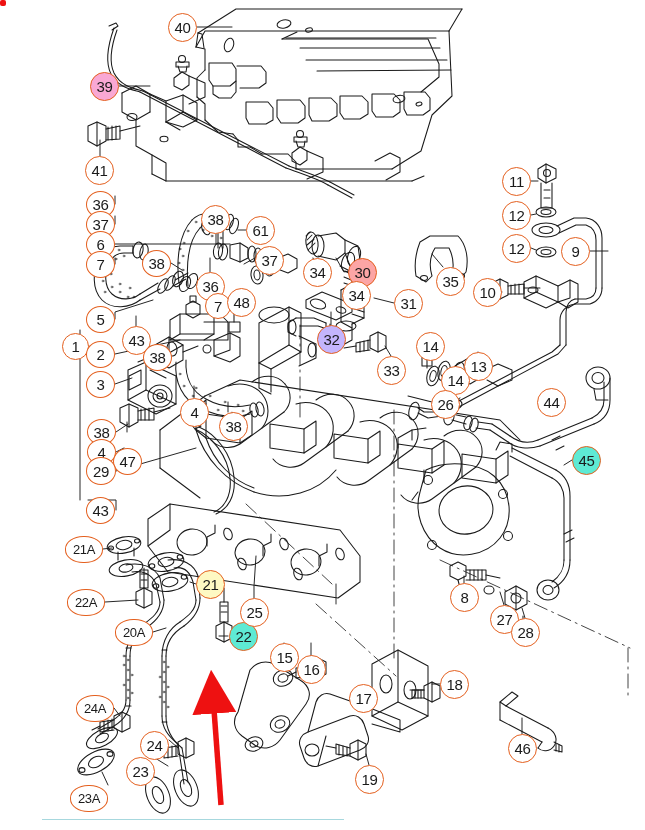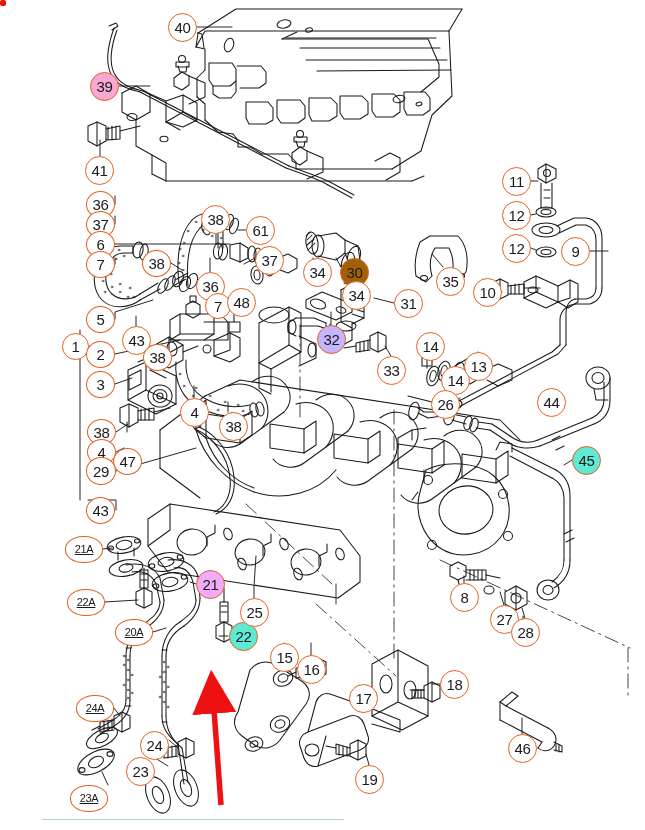--- a/index.html
+++ b/index.html
@@ -21,21 +21,21 @@
     background:#ffffff;
     color:#1a1a1a;
     display:flex;align-items:center;justify-content:center;
     font-size:15px;
     line-height:1;
     letter-spacing:-0.3px;
     white-space:nowrap;
     cursor:pointer;
   }
   .callout.w{border-radius:48%;}
-  .callout.small{font-size:11px;text-decoration:underline;}
+  .callout.small{font-size:13px;}
 
   .highlight-box{
     position:absolute;
     box-sizing:border-box;
     border:3px solid #ee1111;
     background:transparent;
     border-radius:2px;
     pointer-events:none;
   }
   .footer-rule{
@@ -769,21 +769,21 @@
       <div class="callout" style="left: 143px; top: 344px; width: 29px; height: 27px; border-color: rgb(228, 96, 31); background: rgb(255, 255, 255);">38</div>
       <div class="callout" style="left: 86px; top: 371px; width: 29px; height: 27px; border-color: rgb(228, 96, 31); background: rgb(255, 255, 255);">3</div>
       <div class="callout" style="left: 180px; top: 398px; width: 29px; height: 29px; border-color: rgb(228, 96, 31); background: rgb(255, 255, 255);">4</div>
       <div class="callout" style="left: 219px; top: 412px; width: 29px; height: 29px; border-color: rgb(228, 96, 31); background: rgb(255, 255, 255);">38</div>
       <div class="callout" style="left: 87px; top: 419px; width: 29px; height: 26px; border-color: rgb(228, 96, 31); background: rgb(255, 255, 255);">38</div>
       <div class="callout" style="left: 113px; top: 432px; width: 29px; height: 27px; border-color: rgb(228, 96, 31); background: rgb(255, 255, 255); margin-top: 16px;">47</div>
       <div class="callout" style="left: 87px; top: 439px; width: 29px; height: 26px; border-color: rgb(228, 96, 31); background: rgb(255, 255, 255);">4</div>
       <div class="callout" style="left: 86px; top: 457px; width: 30px; height: 28px; border-color: rgb(228, 96, 31); background: rgb(255, 255, 255);">29</div>
       <div class="callout" style="left: 86px; top: 497px; width: 29px; height: 27px; border-color: rgb(228, 96, 31); background: rgb(255, 255, 255);">43</div>
       <div class="callout" style="left: 303px; top: 258px; width: 29px; height: 29px; border-color: rgb(228, 96, 31); background: rgb(255, 255, 255);">34</div>
-      <div class="callout" style="left: 340px; top: 258px; width: 29px; height: 29px; border-color: rgb(228, 96, 31); background: #a16207;">30</div>
+      <div class="callout" style="left: 348px; top: 258px; width: 29px; height: 29px; border-color: rgb(228, 96, 31); background: #fca5a5;">30</div>
       <div class="callout" style="left: 342px; top: 281px; width: 29px; height: 29px; border-color: rgb(228, 96, 31); background: rgb(255, 255, 255);">34</div>
       <div class="callout" style="left: 394px; top: 289px; width: 29px; height: 29px; border-color: rgb(228, 96, 31); background: rgb(255, 255, 255);">31</div>
       <div class="callout" style="left: 436px; top: 267px; width: 29px; height: 29px; border-color: rgb(228, 96, 31); background: rgb(255, 255, 255);">35</div>
       <div class="callout" style="left: 317px; top: 325px; width: 29px; height: 29px; border-color: rgb(228, 96, 31); background: #c4b5fd;">32</div>
       <div class="callout" style="left: 377px; top: 356px; width: 29px; height: 29px; border-color: rgb(228, 96, 31); background: rgb(255, 255, 255);">33</div>
       <div class="callout" style="left: 502px; top: 167px; width: 29px; height: 29px; border-color: rgb(228, 96, 31); background: rgb(255, 255, 255);">11</div>
       <div class="callout" style="left: 502px; top: 201px; width: 29px; height: 29px; border-color: rgb(228, 96, 31); background: rgb(255, 255, 255);">12</div>
       <div class="callout" style="left: 502px; top: 234px; width: 29px; height: 29px; border-color: rgb(228, 96, 31); background: rgb(255, 255, 255);">12</div>
       <div class="callout" style="left: 561px; top: 237px; width: 29px; height: 29px; border-color: rgb(228, 96, 31); background: rgb(255, 255, 255);">9</div>
       <div class="callout" style="left: 473px; top: 278px; width: 29px; height: 29px; border-color: rgb(228, 96, 31); background: rgb(255, 255, 255);">10</div>
@@ -791,21 +791,21 @@
       <div class="callout" style="left: 441px; top: 366px; width: 29px; height: 29px; border-color: rgb(228, 96, 31); background: rgb(255, 255, 255);">14</div>
       <div class="callout" style="left: 464px; top: 352px; width: 29px; height: 29px; border-color: rgb(228, 96, 31); background: rgb(255, 255, 255);">13</div>
       <div class="callout" style="left: 431px; top: 390px; width: 29px; height: 29px; border-color: rgb(228, 96, 31); background: rgb(255, 255, 255);">26</div>
       <div class="callout" style="left: 537px; top: 388px; width: 29px; height: 29px; border-color: rgb(228, 96, 31); background: rgb(255, 255, 255);">44</div>
       <div class="callout" style="left: 572px; top: 446px; width: 29px; height: 29px; border-color: rgb(228, 96, 31); background: #5eead4;">45</div>
       <div class="callout w small" style="left: 65px; top: 536px; width: 38px; height: 27px; border-color: rgb(228, 96, 31); background: rgb(255, 255, 255);">21A</div>
       <div class="callout w small" style="left: 67px; top: 589px; width: 38px; height: 27px; border-color: rgb(228, 96, 31); background: rgb(255, 255, 255);">22A</div>
       <div class="callout w small" style="left: 115px; top: 619px; width: 38px; height: 27px; border-color: rgb(228, 96, 31); background: rgb(255, 255, 255);">20A</div>
       <div class="callout w small" style="left: 76px; top: 695px; width: 38px; height: 27px; border-color: rgb(228, 96, 31); background: rgb(255, 255, 255);">24A</div>
       <div class="callout w small" style="left: 70px; top: 785px; width: 38px; height: 27px; border-color: rgb(228, 96, 31); background: rgb(255, 255, 255);">23A</div>
-      <div class="callout" style="left: 196px; top: 570px; width: 29px; height: 29px; border-color: rgb(228, 96, 31); background: #f0abfc;">21</div>
+      <div class="callout" style="left: 196px; top: 570px; width: 29px; height: 29px; border-color: rgb(228, 96, 31); background: #fef9c3;">21</div>
       <div class="callout" style="left: 229px; top: 622px; width: 29px; height: 29px; border-color: rgb(228, 96, 31); background: #5eead4;">22</div>
       <div class="callout" style="left: 240px; top: 598px; width: 29px; height: 29px; border-color: rgb(228, 96, 31); background: rgb(255, 255, 255);">25</div>
       <div class="callout" style="left: 140px; top: 731px; width: 29px; height: 29px; border-color: rgb(228, 96, 31); background: rgb(255, 255, 255);">24</div>
       <div class="callout" style="left: 126px; top: 757px; width: 29px; height: 29px; border-color: rgb(228, 96, 31); background: rgb(255, 255, 255);">23</div>
       <div class="callout" style="left: 270px; top: 643px; width: 29px; height: 29px; border-color: rgb(228, 96, 31); background: rgb(255, 255, 255);">15</div>
       <div class="callout" style="left: 297px; top: 643px; width: 29px; height: 29px; border-color: rgb(228, 96, 31); background: rgb(255, 255, 255); margin-top: 12px;">16</div>
       <div class="callout" style="left: 349px; top: 684px; width: 29px; height: 29px; border-color: rgb(228, 96, 31); background: rgb(255, 255, 255);">17</div>
       <div class="callout" style="left: 440px; top: 670px; width: 29px; height: 29px; border-color: rgb(228, 96, 31); background: rgb(255, 255, 255);">18</div>
       <div class="callout" style="left: 355px; top: 765px; width: 29px; height: 29px; border-color: rgb(228, 96, 31); background: rgb(255, 255, 255);">19</div>
       <div class="callout" style="left: 450px; top: 583px; width: 29px; height: 29px; border-color: rgb(228, 96, 31); background: rgb(255, 255, 255);">8</div>

